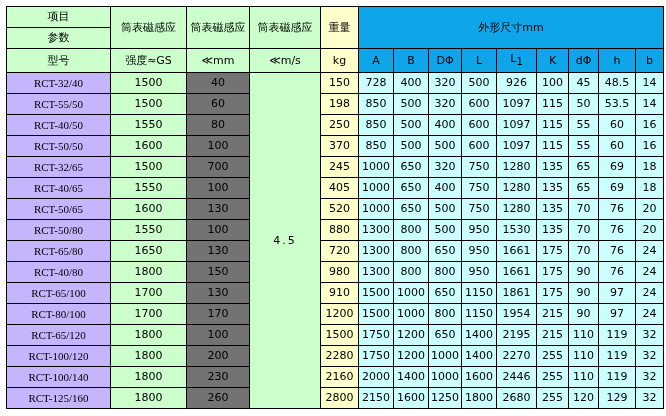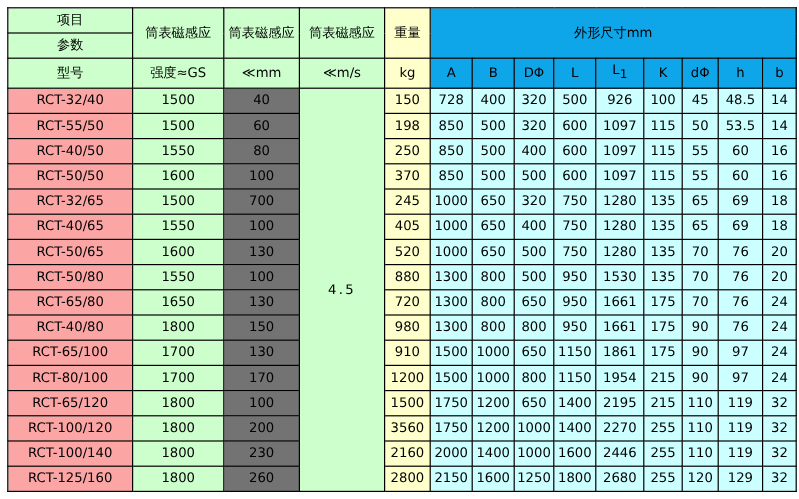--- a/index.html
+++ b/index.html
@@ -25,21 +25,21 @@
     text-align:center;
     vertical-align:middle;
     font-weight:normal;
     font-size:11px;
     padding:0;
     height:20px;
     line-height:20px;
     white-space:nowrap;
   }
   
-  .c-model{background:#fca5a5;}
+  .c-model{background:#c4b5fd;font-family:Liberation Serif, serif;}
   .c-mag{background:#ccffcc;}
   .c-thick{background:#737373;}
   .c-speed{background:#ccffcc;}
   .c-weight{background:#ffffcc;}
   .c-dim{background:#ccffff;}
   .hdr{background:#ccffcc;}
   .hdr-weight{background:#ffffcc;}
   .hdr-dim{background:#0ea5e9;}
   .speed-cell{
     font-size:14px;
@@ -294,21 +294,21 @@
         <td class="c-dim">2195</td>
         <td class="c-dim">215</td>
         <td class="c-dim">110</td>
         <td class="c-dim">119</td>
         <td class="c-dim">32</td>
       </tr>
       <tr>
         <td class="c-model">RCT-100/120</td>
         <td class="c-mag">1800</td>
         <td class="c-thick">200</td>
-        <td class="c-weight">3560</td>
+        <td class="c-weight">2280</td>
         <td class="c-dim">1750</td>
         <td class="c-dim">1200</td>
         <td class="c-dim">1000</td>
         <td class="c-dim">1400</td>
         <td class="c-dim">2270</td>
         <td class="c-dim">255</td>
         <td class="c-dim">110</td>
         <td class="c-dim">119</td>
         <td class="c-dim">32</td>
       </tr>

